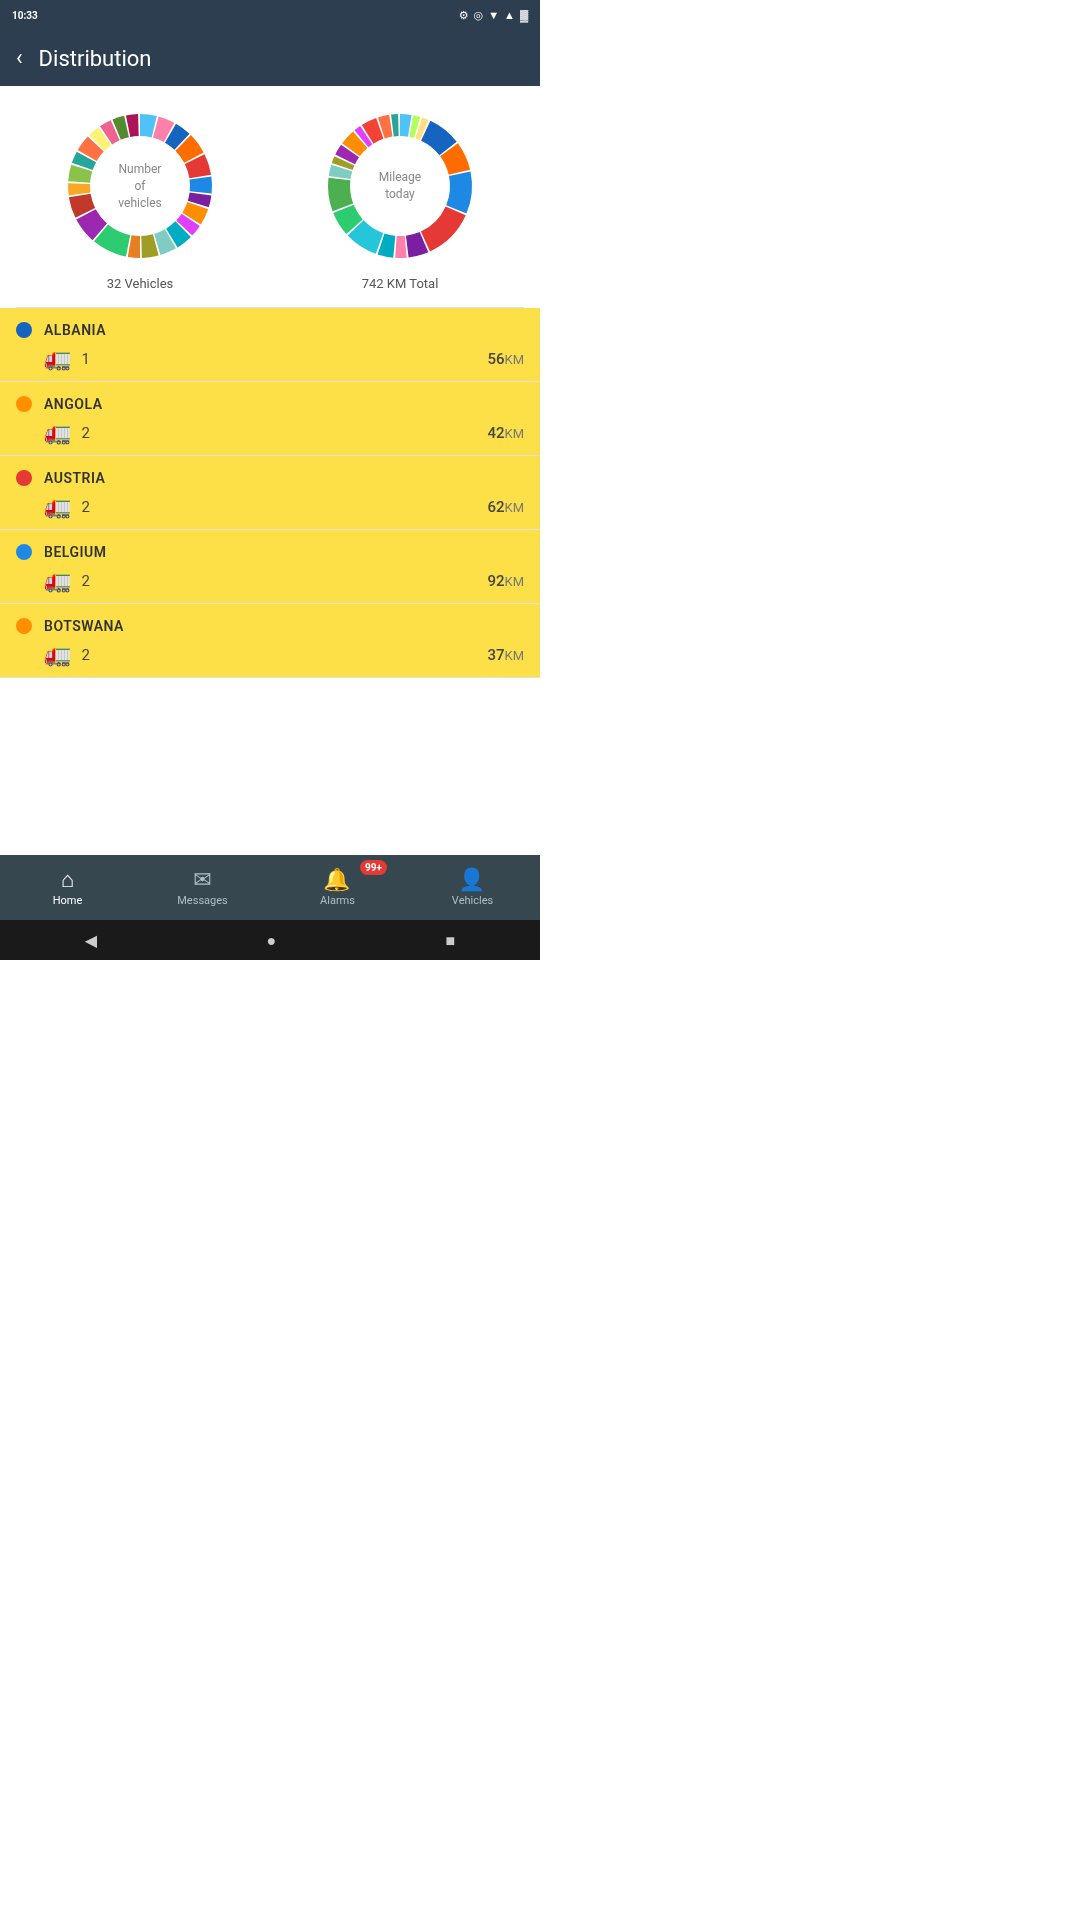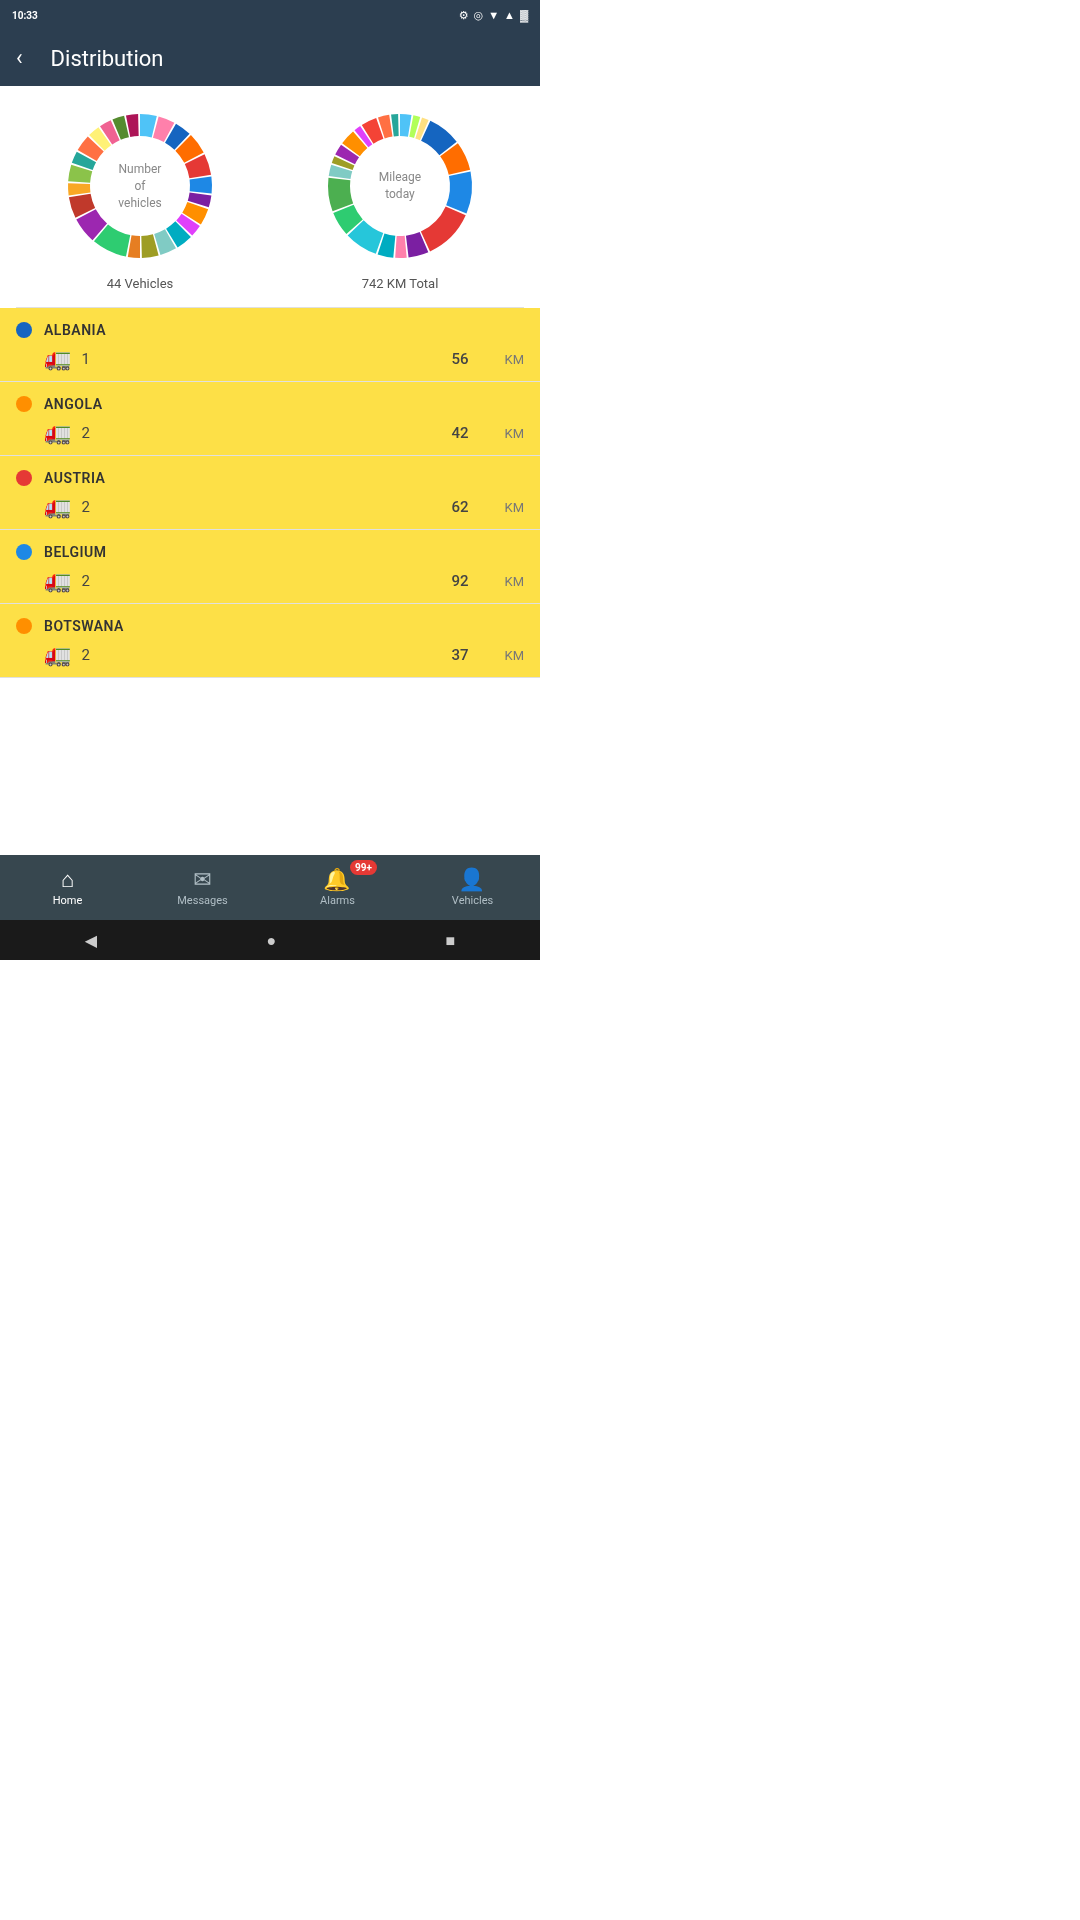--- a/index.html
+++ b/index.html
@@ -41,21 +41,20 @@
     .back-btn {
       font-size: 22px;
       color: #fff;
       cursor: pointer;
       line-height: 1;
     }
     .header-title {
       font-size: 22px;
       font-weight: 400;
       color: #fff;
-      margin-left: 12px;
     }
 
     
     .charts-area {
       background: #fff;
       display: flex;
       justify-content: space-around;
       align-items: center;
       padding: 20px 10px 16px;
     }
@@ -152,21 +151,20 @@
       align-items: baseline;
     }
     .mileage-value {
       font-size: 15px;
       color: #444;
       font-weight: 500;
     }
     .mileage-unit {
       font-size: 13px;
       color: #777;
-      margin-left: 36px;
     }
 
     
     .bottom-nav {
       position: absolute;
       bottom: 40px;
       left: 0;
       right: 0;
       background: #37474f;
       height: 65px;
@@ -290,21 +288,21 @@
               <path d="M 39.998943222588586 20.134187914216774 A 72 72 0 0 1 50.714961698542396 14.224727049732735 L 59.663167846209994 34.32272711786995 A 50 50 0 0 0 52.22148834901985 38.42651938487276 Z" fill="#F06292"></path>
               <path d="M 52.446792869713555 13.480673659187346 A 72 72 0 0 1 64.10978467845189 9.77535292338709 L 68.96512824892491 31.23288397457437 A 50 50 0 0 0 60.86582838174553 33.80602337443566 Z" fill="#558B2F"></path>
               <path d="M 65.95349681483873 9.383459810967423 A 72 72 0 0 1 78.11525972183311 8.024672601759875 L 78.69115258460633 30.01713375122214 A 50 50 0 0 0 70.24548389919357 30.960735979838482 Z" fill="#AD1457"></path>
             </svg>
           <div class="donut-center">
             <span>Number</span><br>
             <span>of</span><br>
             <span>vehicles</span>
           </div>
         </div>
-        <div class="chart-label">44 Vehicles</div>
+        <div class="chart-label">32 Vehicles</div>
       </div>
 
       <div class="chart-container">
         <div class="donut-wrap">
           <svg viewBox="0 0 160 160" id="donut-right">
               <path d="M 80 8 A 72 72 0 0 1 91.50284809881484 8.924796970985781 L 87.9880889575103 30.642220118740127 A 50 50 0 0 0 80 30 Z" fill="#4FC3F7"></path>
               <path d="M 93.35943827572352 9.250262127997019 A 72 72 0 0 1 100.23427365245999 10.901706462768828 L 94.05157892531943 32.01507393247835 A 50 50 0 0 0 89.27738769147467 30.868237588886814 Z" fill="#B2FF59"></path>
               <path d="M 102.03612233032791 11.455056257643449 A 72 72 0 0 1 108.65287217016532 13.946893211597043 L 99.89782789594814 34.129786952497945 A 50 50 0 0 0 95.30286272939438 32.39934462336351 Z" fill="#FFE082"></path>
               <path d="M 110.3721223084685 14.719572715250777 A 72 72 0 0 1 136.70995377915557 35.63806651682056 L 119.38191234663583 49.193101747792056 A 50 50 0 0 0 101.09175160310312 34.66636994114638 Z" fill="#1565C0"></path>
               <path d="M 137.85178073398464 37.13776177208006 A 72 72 0 0 1 150.13077893879063 63.70049554622959 L 128.70192981860458 68.68089968488165 A 50 50 0 0 0 120.1748477319338 50.234556786166706 Z" fill="#FF6D00"></path>
@@ -425,21 +423,21 @@
 <div class="bottom-nav">
   <div class="nav-item active">
     <span class="nav-icon">⌂</span>
     <span class="nav-label">Home</span>
   </div>
   <div class="nav-item">
     <span class="nav-icon">✉</span>
     <span class="nav-label">Messages</span>
   </div>
   <div class="nav-item" style="position:relative;">
-    <span class="badge" style="right:28px;top:5px;">99+</span>
+    <span class="badge" style="right:18px;top:5px;">99+</span>
     <span class="nav-icon">🔔</span>
     <span class="nav-label">Alarms</span>
   </div>
   <div class="nav-item">
     <span class="nav-icon">👤</span>
     <span class="nav-label">Vehicles</span>
   </div>
 </div>
 
 <div class="system-nav">

